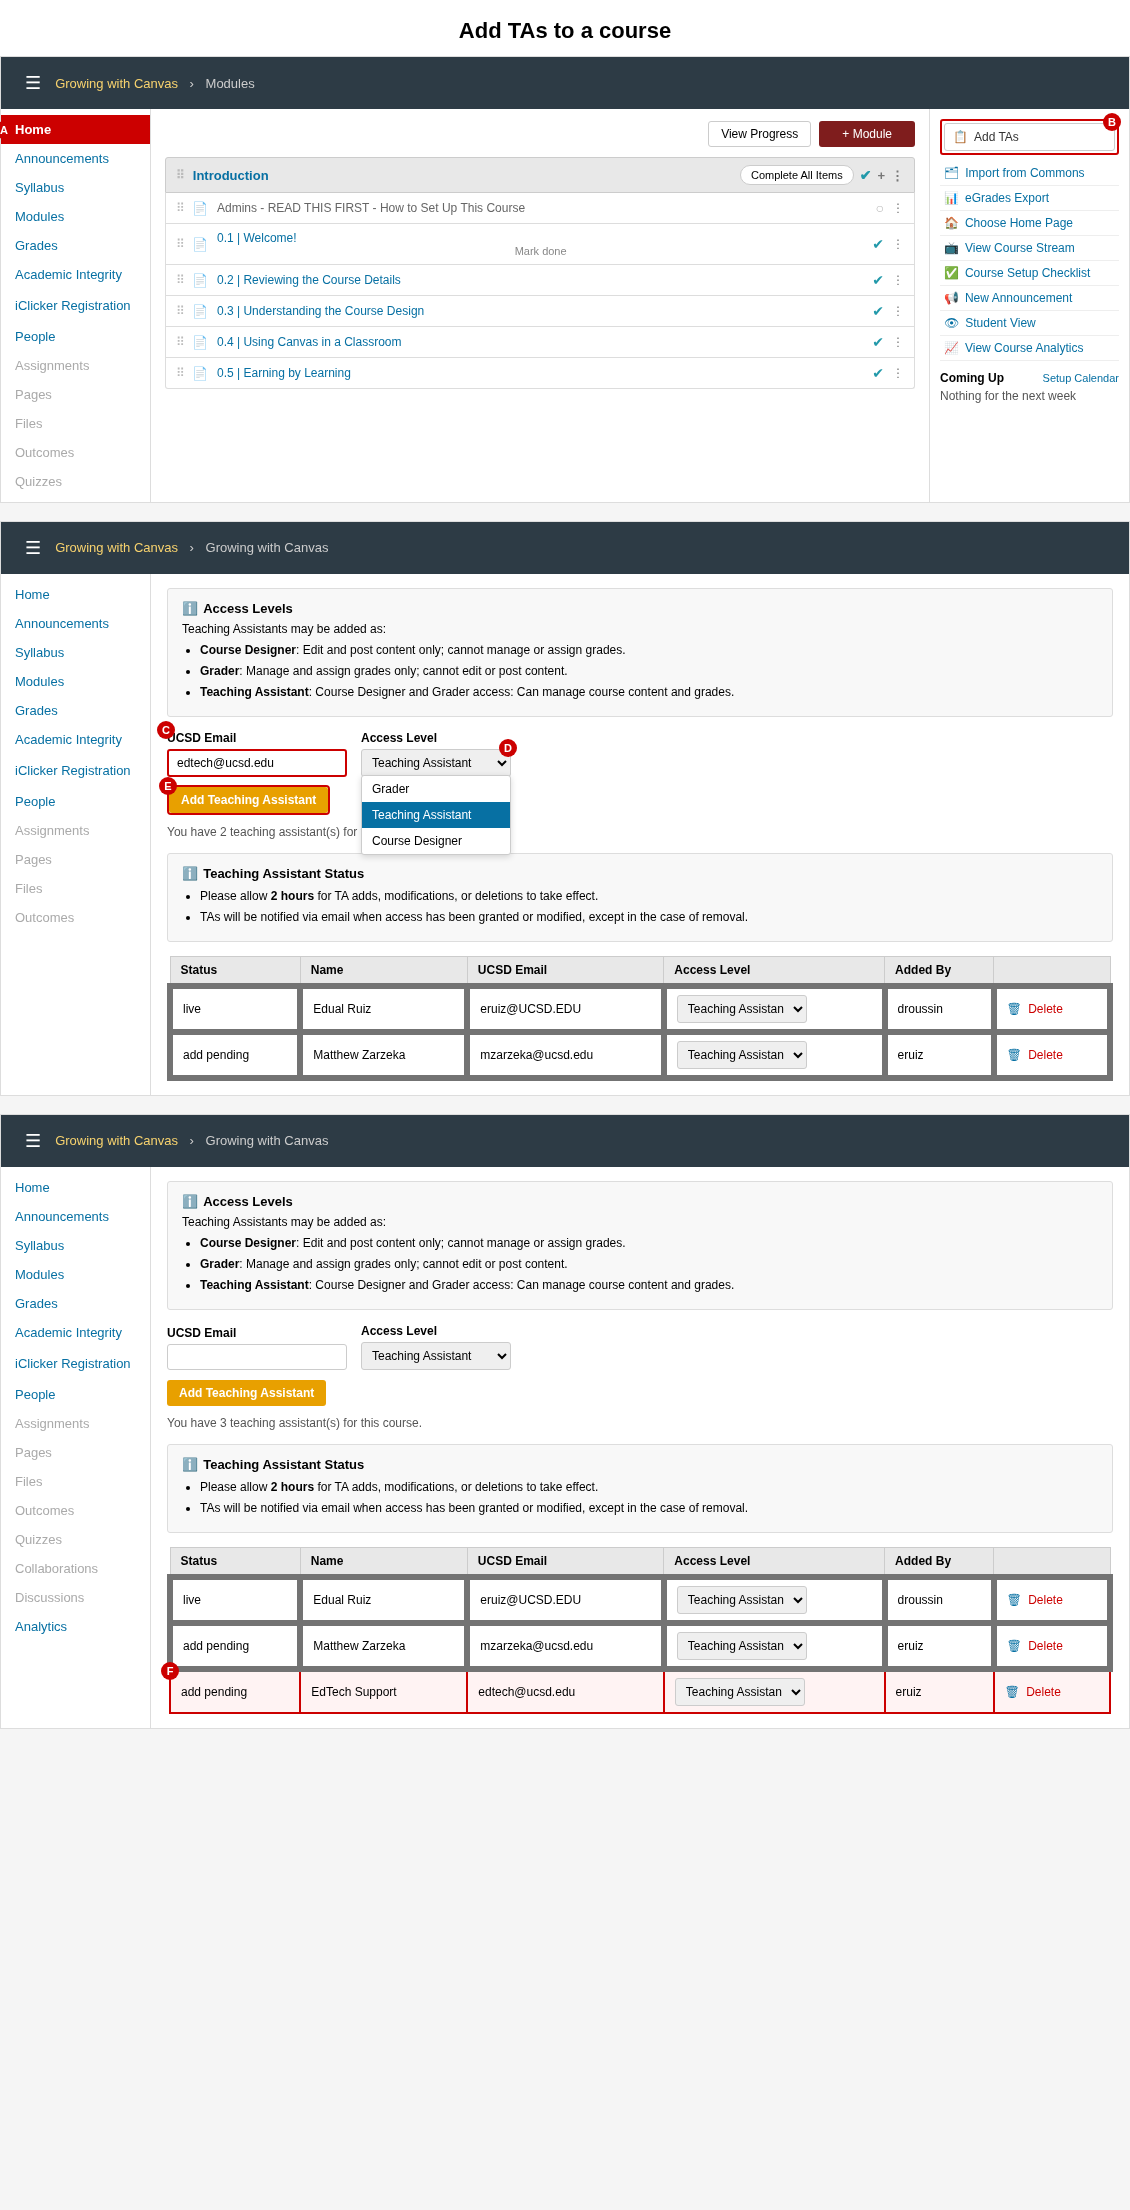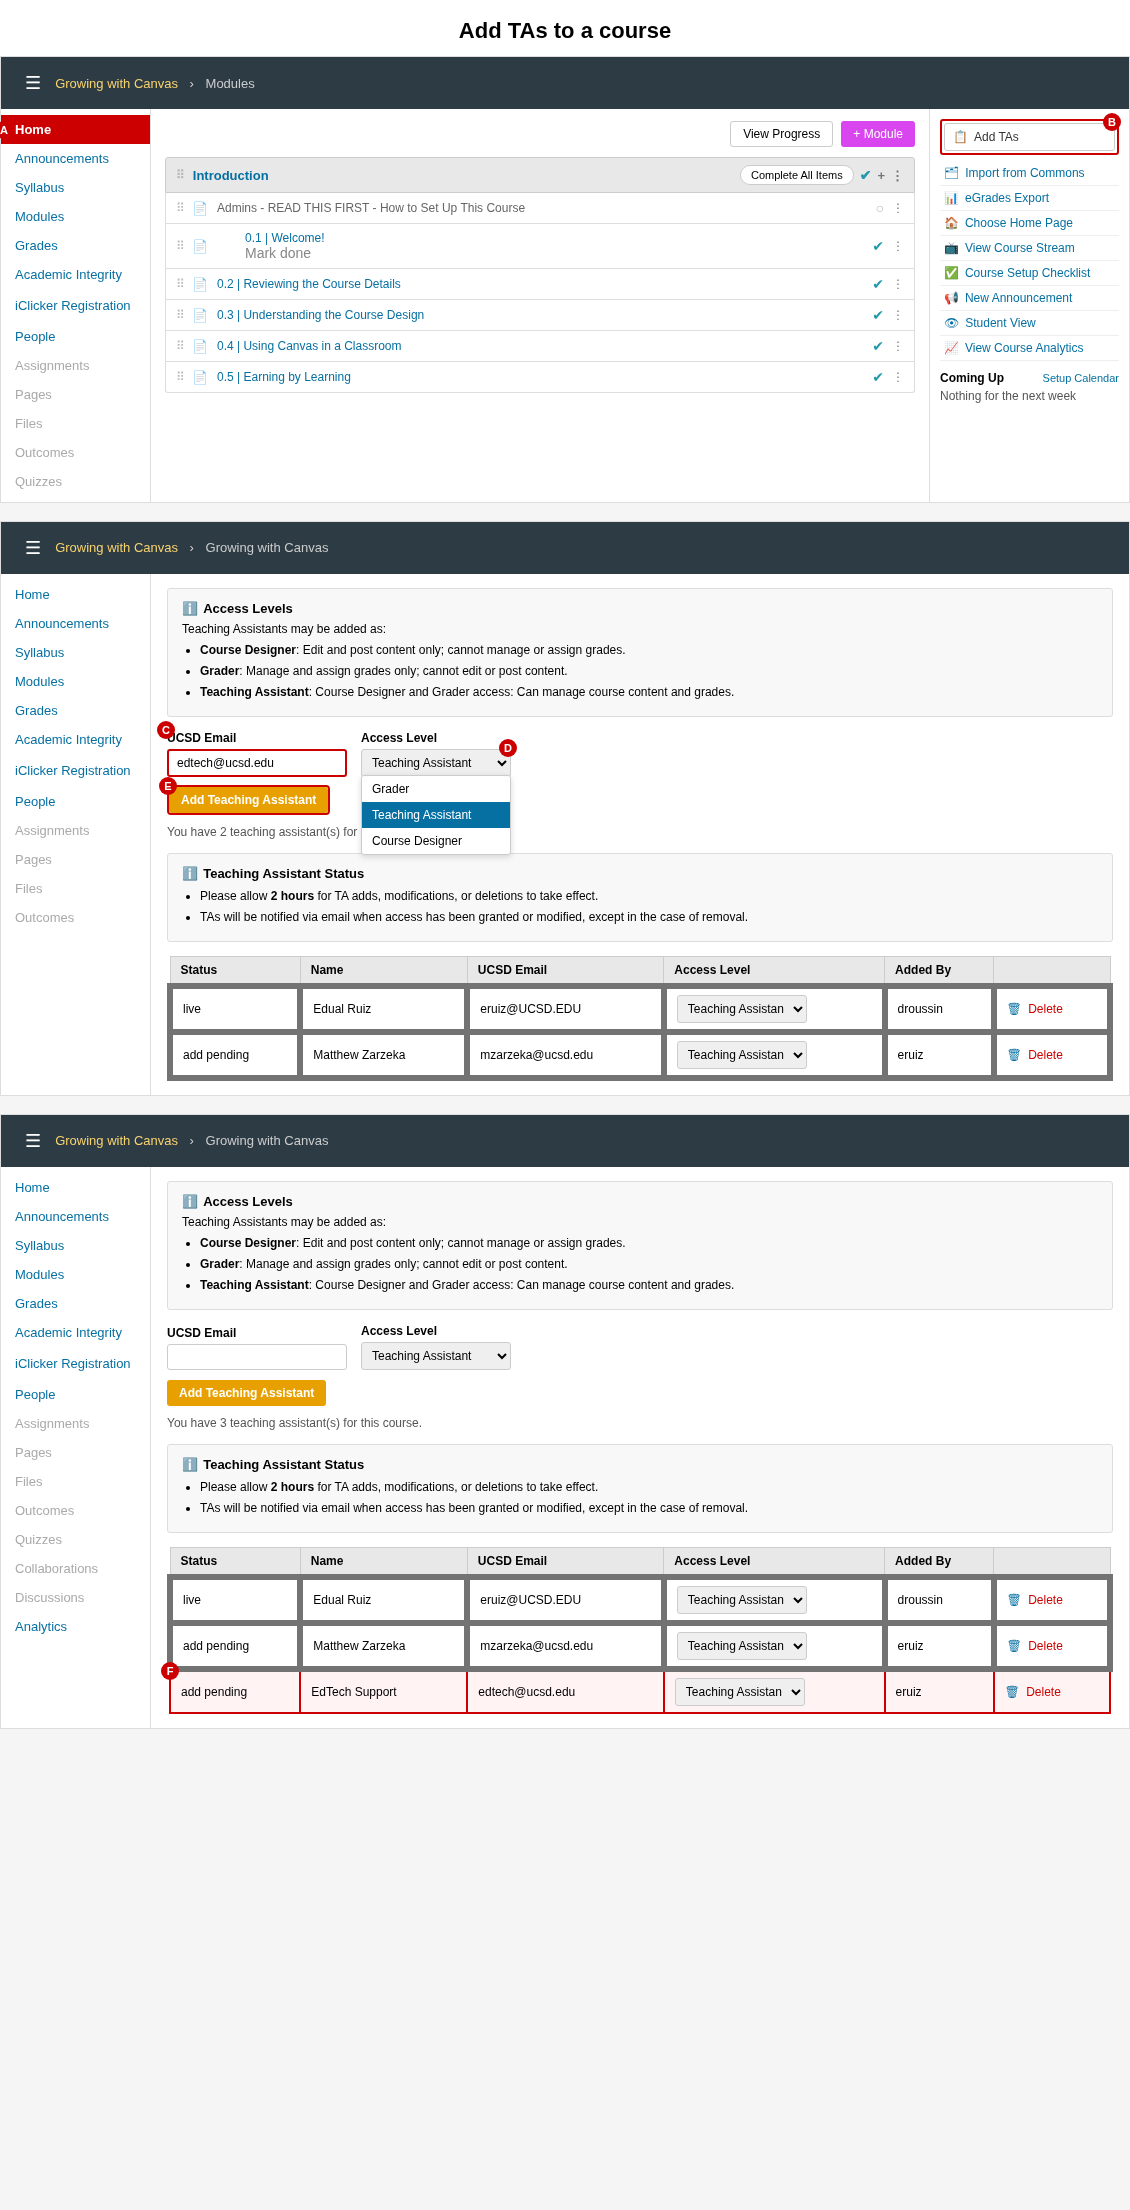--- a/index.html
+++ b/index.html
@@ -119,24 +119,24 @@
     
     .view-progress-btn {
       border: 1px solid #ccc;
       background: #fff;
       padding: 5px 12px;
       border-radius: 3px;
       font-size: 12px;
       cursor: pointer;
     }
     .module-btn {
-      background: #d946ef;
+      background: #7f1d1d;
       color: #fff;
       border: none;
-      padding: 5px 12px;
+      padding: 5px 23px;
       border-radius: 3px;
       font-size: 12px;
       cursor: pointer;
     }
 
     
     .section23-body { display: flex; }
     .main-wide { flex: 1; padding: 14px 16px; }
 
     .access-info-box {
@@ -319,23 +319,23 @@
         <div class="module-item dim">
           <span class="drag-handle">⠿</span>
           <span class="item-icon">📄</span>
           <span style="flex:1;">Admins - READ THIS FIRST - How to Set Up This Course</span>
           <span class="check-none">○</span>
           <span class="item-dots">⋮</span>
         </div>
         <div class="module-item">
           <span class="drag-handle">⠿</span>
           <span class="item-icon">📄</span>
-          <div style="flex:1;margin-left:28px;">
+          <div style="flex:1;">
             <div>0.1 | Welcome!</div>
-            <div style="color:#888;font-size:14px;">Mark done</div>
+            <div style="color:#888;font-size:11px;text-align:center;">Mark done</div>
           </div>
           <span class="check-green">✔</span>
           <span class="item-dots">⋮</span>
         </div>
         <div class="module-item">
           <span class="drag-handle">⠿</span>
           <span class="item-icon">📄</span>
           <span style="flex:1;">0.2 | Reviewing the Course Details</span>
           <span class="check-green">✔</span>
           <span class="item-dots">⋮</span>

